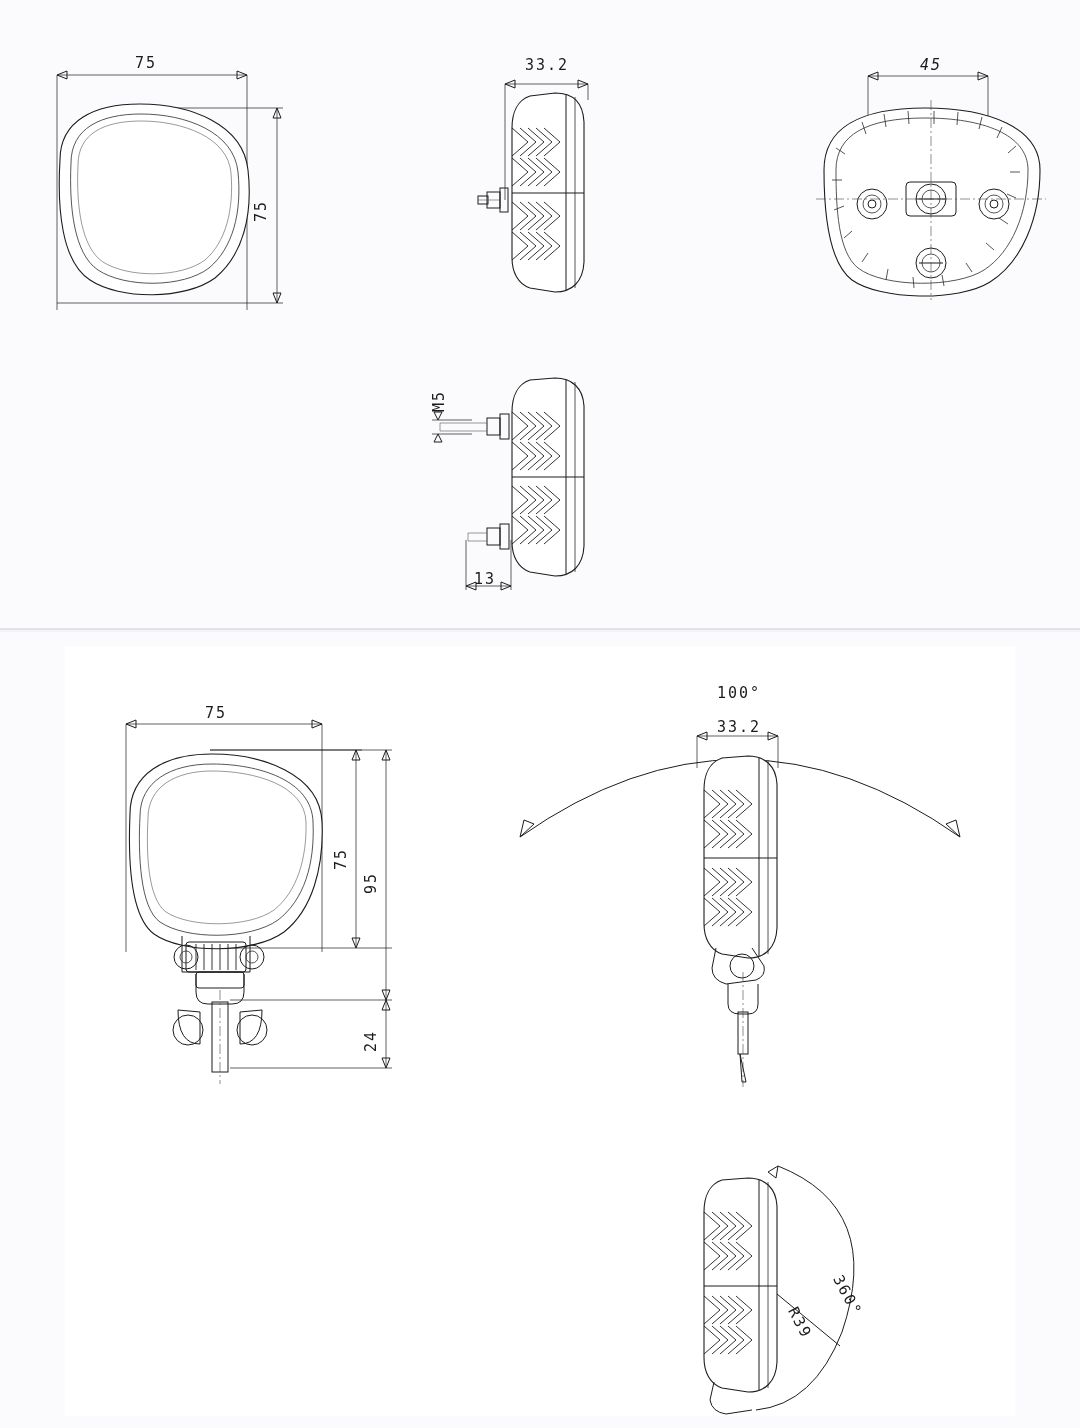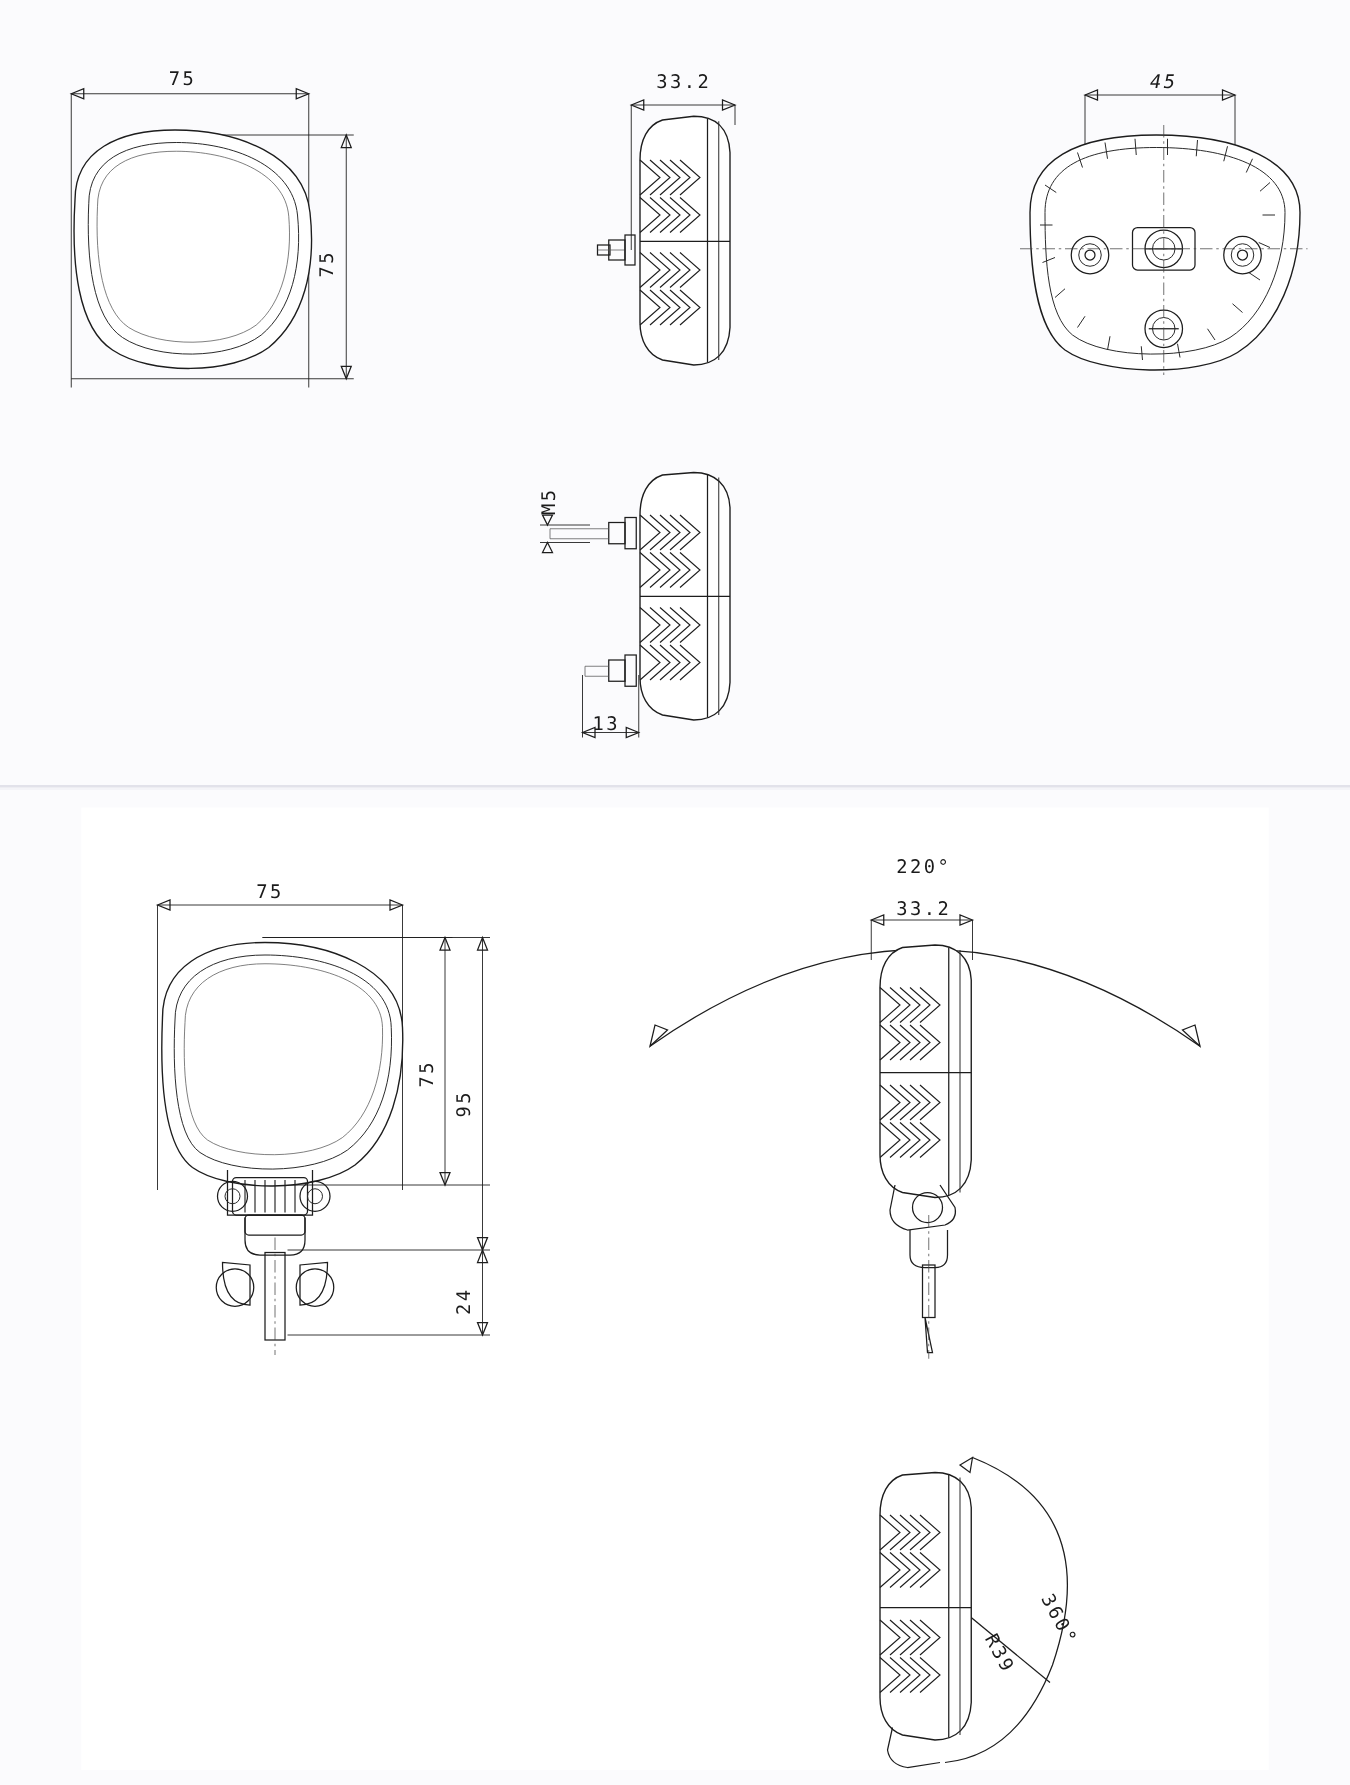--- a/index.html
+++ b/index.html
@@ -449,17 +449,17 @@
         <path d="M736 694 L752 708 L736 722"></path>
       </g>
       <path class="ln" d="M714 750 L710 768 Q712 780 726 782 L752 778" fill="#fff"></path>
     </g>
   </svg>
 
   <div class="dim-text" style="left:205px;top:72px;">75</div>
   <div class="dim-text vert" style="left:332px;top:238px;">75</div>
   <div class="dim-text vert" style="left:362px;top:262px;">95</div>
   <div class="dim-text vert" style="left:362px;top:420px;">24</div>
-  <div class="dim-text" style="left:717px;top:52px;">220°</div>
+  <div class="dim-text" style="left:717px;top:52px;">100°</div>
   <div class="dim-text" style="left:717px;top:86px;">33.2</div>
   <div class="dim-text rot-neg" style="left:845px;top:640px;">360°</div>
   <div class="dim-text rot-neg" style="left:800px;top:672px;">R39</div>
 </div>
 
 </body></html>

